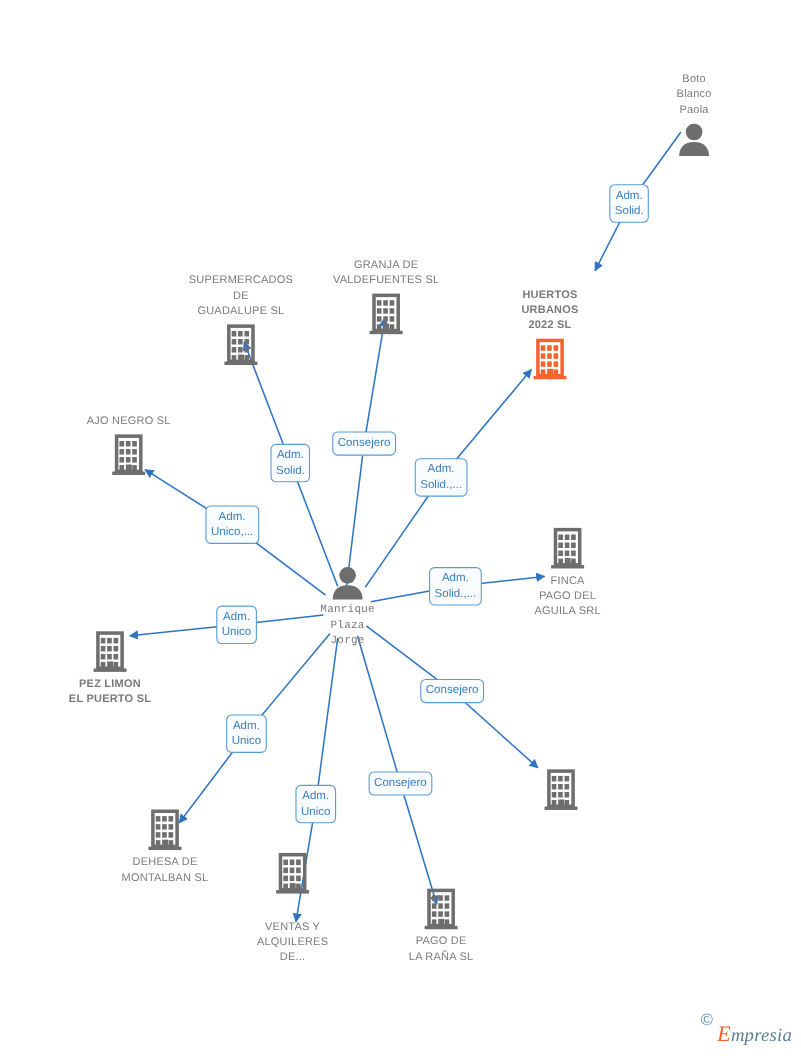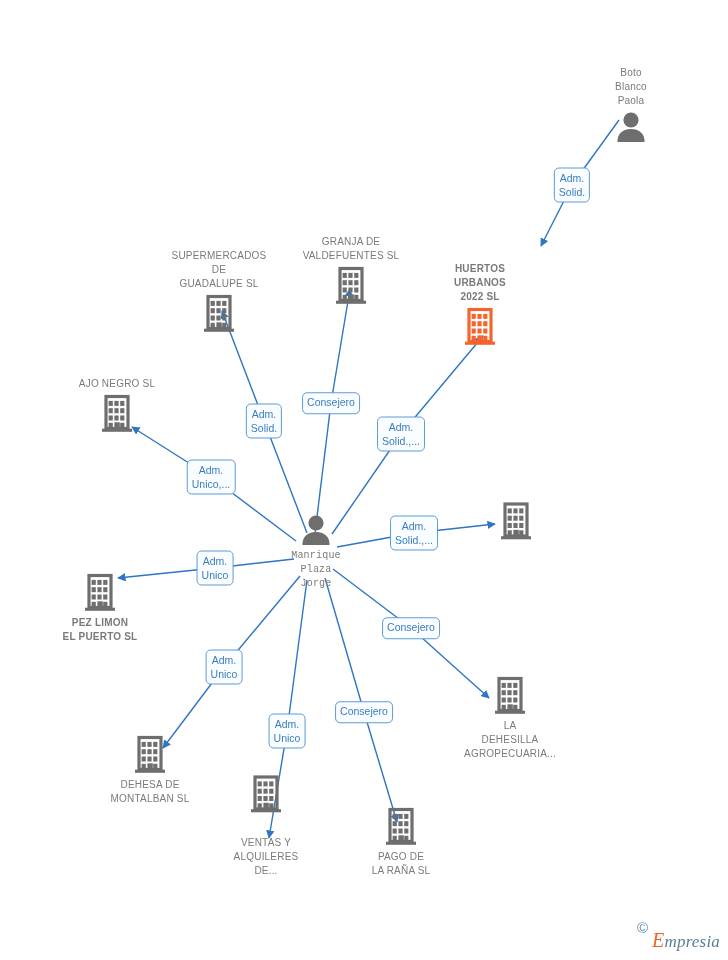--- a/index.html
+++ b/index.html
@@ -152,21 +152,21 @@
   <div id="node-layer">
       <div class="node label-above" style="left: 631px; top: 104px;">
         <span class="node-icon"><svg width="34" height="32" viewBox="0 0 34 32">
     <circle cx="17" cy="9.5" r="7.6" fill="#6e6e6e"></circle>
     <path d="M17 18.6 C 7.6 18.6 3.4 24.2 3.4 31.4 L 30.6 31.4 C 30.6 24.2 26.4 18.6 17 18.6 Z" fill="#6e6e6e"></path>
   </svg></span>
         <div class="node-label">Boto
 Blanco
 Paola</div>
       </div>
-      <div class="node label-above" style="left: 480px; top: 304px;">
+      <div class="node label-above" style="left: 500px; top: 304px;">
         <span class="node-icon"><svg width="34" height="40" viewBox="0 0 34 40">
     <rect x="6" y="3" width="22" height="32" fill="none" stroke="#f4642c" stroke-width="3.2"></rect>
     <rect x="8.6" y="7.4" width="4.2" height="5" fill="#f4642c"></rect>
             <rect x="14.399999999999999" y="7.4" width="4.2" height="5" fill="#f4642c"></rect>
             <rect x="20.2" y="7.4" width="4.2" height="5" fill="#f4642c"></rect>
             <rect x="8.6" y="14.7" width="4.2" height="5" fill="#f4642c"></rect>
             <rect x="14.399999999999999" y="14.7" width="4.2" height="5" fill="#f4642c"></rect>
             <rect x="20.2" y="14.7" width="4.2" height="5" fill="#f4642c"></rect>
             <rect x="8.6" y="22" width="4.2" height="5" fill="#f4642c"></rect>
             <rect x="14.399999999999999" y="22" width="4.2" height="5" fill="#f4642c"></rect>
@@ -259,20 +259,23 @@
             <rect x="14.399999999999999" y="14.7" width="4.2" height="5" fill="#6e6e6e"></rect>
             <rect x="20.2" y="14.7" width="4.2" height="5" fill="#6e6e6e"></rect>
             <rect x="8.6" y="22" width="4.2" height="5" fill="#6e6e6e"></rect>
             <rect x="14.399999999999999" y="22" width="4.2" height="5" fill="#6e6e6e"></rect>
             <rect x="20.2" y="22" width="4.2" height="5" fill="#6e6e6e"></rect>
             <rect x="8.6" y="29.299999999999997" width="4.2" height="5" fill="#6e6e6e"></rect>
             <rect x="20.2" y="29.299999999999997" width="4.2" height="5" fill="#6e6e6e"></rect>
     <rect x="14.4" y="28.8" width="5.4" height="6.5" fill="#6e6e6e"></rect>
     <rect x="2" y="35.2" width="30" height="3.1" fill="#6e6e6e"></rect>
   </svg></span>
+        <div class="node-label">FINCA
+PAGO DEL
+AGUILA SRL</div>
       </div>
       <div class="node label-below" style="left: 100px; top: 608px; font-weight: bold;">
         <span class="node-icon"><svg width="34" height="40" viewBox="0 0 34 40">
     <rect x="6" y="3" width="22" height="32" fill="none" stroke="#6e6e6e" stroke-width="3.2"></rect>
     <rect x="8.6" y="7.4" width="4.2" height="5" fill="#6e6e6e"></rect>
             <rect x="14.399999999999999" y="7.4" width="4.2" height="5" fill="#6e6e6e"></rect>
             <rect x="20.2" y="7.4" width="4.2" height="5" fill="#6e6e6e"></rect>
             <rect x="8.6" y="14.7" width="4.2" height="5" fill="#6e6e6e"></rect>
             <rect x="14.399999999999999" y="14.7" width="4.2" height="5" fill="#6e6e6e"></rect>
             <rect x="20.2" y="14.7" width="4.2" height="5" fill="#6e6e6e"></rect>
@@ -297,23 +300,20 @@
             <rect x="14.399999999999999" y="14.7" width="4.2" height="5" fill="#6e6e6e"></rect>
             <rect x="20.2" y="14.7" width="4.2" height="5" fill="#6e6e6e"></rect>
             <rect x="8.6" y="22" width="4.2" height="5" fill="#6e6e6e"></rect>
             <rect x="14.399999999999999" y="22" width="4.2" height="5" fill="#6e6e6e"></rect>
             <rect x="20.2" y="22" width="4.2" height="5" fill="#6e6e6e"></rect>
             <rect x="8.6" y="29.299999999999997" width="4.2" height="5" fill="#6e6e6e"></rect>
             <rect x="20.2" y="29.299999999999997" width="4.2" height="5" fill="#6e6e6e"></rect>
     <rect x="14.4" y="28.8" width="5.4" height="6.5" fill="#6e6e6e"></rect>
     <rect x="2" y="35.2" width="30" height="3.1" fill="#6e6e6e"></rect>
   </svg></span>
-        <div class="node-label">LA
-DEHESILLA
-AGROPECUARIA...</div>
       </div>
       <div class="node label-below" style="left: 150px; top: 770px; align-items: center;">
         <span class="node-icon"><svg width="34" height="40" viewBox="0 0 34 40">
     <rect x="6" y="3" width="22" height="32" fill="none" stroke="#6e6e6e" stroke-width="3.2"></rect>
     <rect x="8.6" y="7.4" width="4.2" height="5" fill="#6e6e6e"></rect>
             <rect x="14.399999999999999" y="7.4" width="4.2" height="5" fill="#6e6e6e"></rect>
             <rect x="20.2" y="7.4" width="4.2" height="5" fill="#6e6e6e"></rect>
             <rect x="8.6" y="14.7" width="4.2" height="5" fill="#6e6e6e"></rect>
             <rect x="14.399999999999999" y="14.7" width="4.2" height="5" fill="#6e6e6e"></rect>
             <rect x="20.2" y="14.7" width="4.2" height="5" fill="#6e6e6e"></rect>

